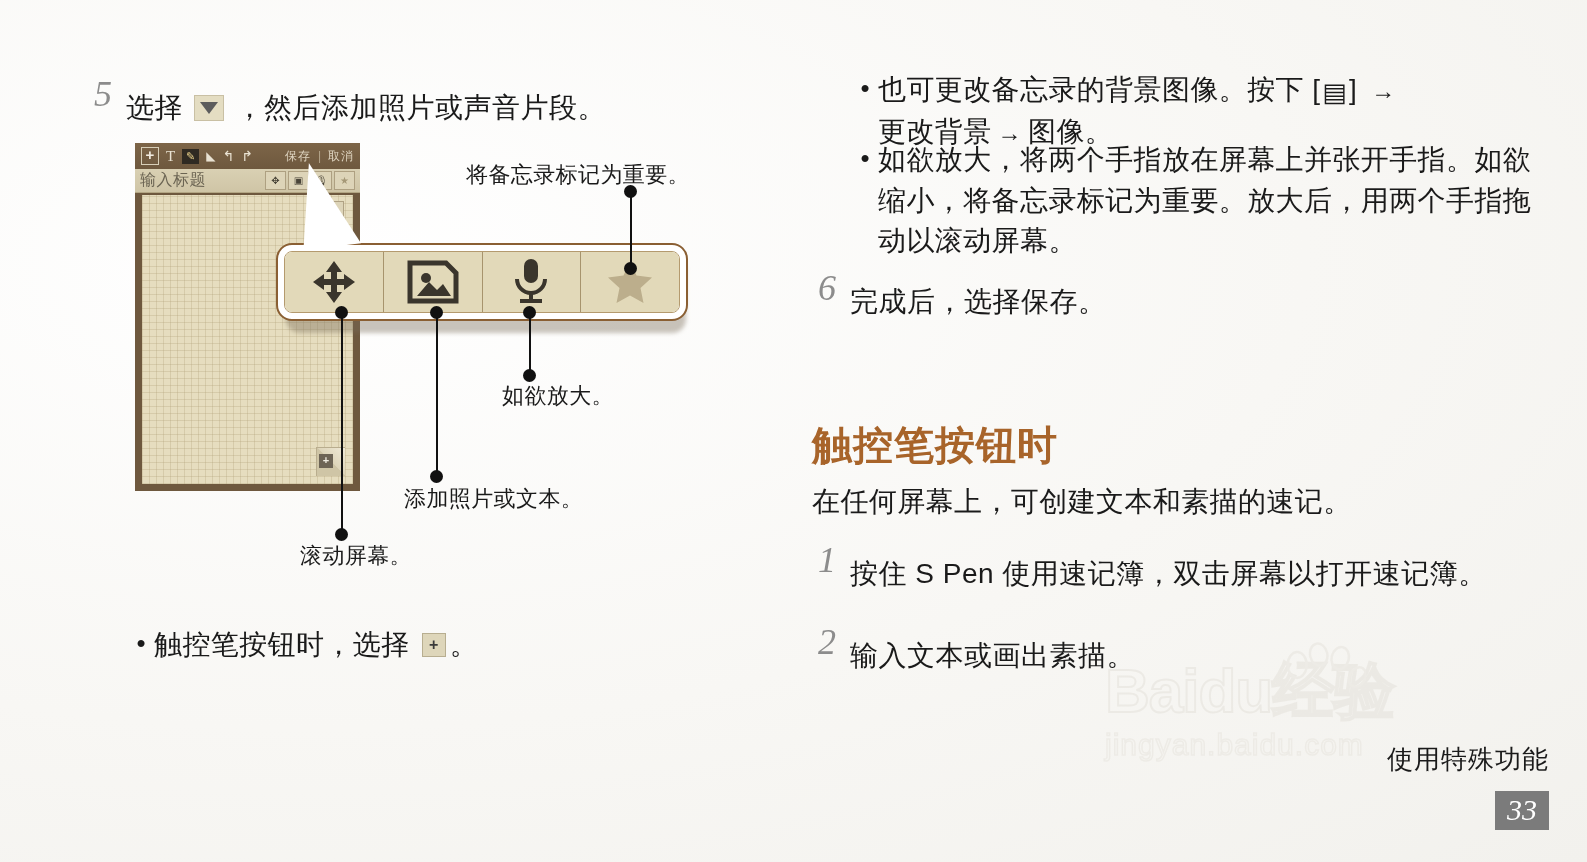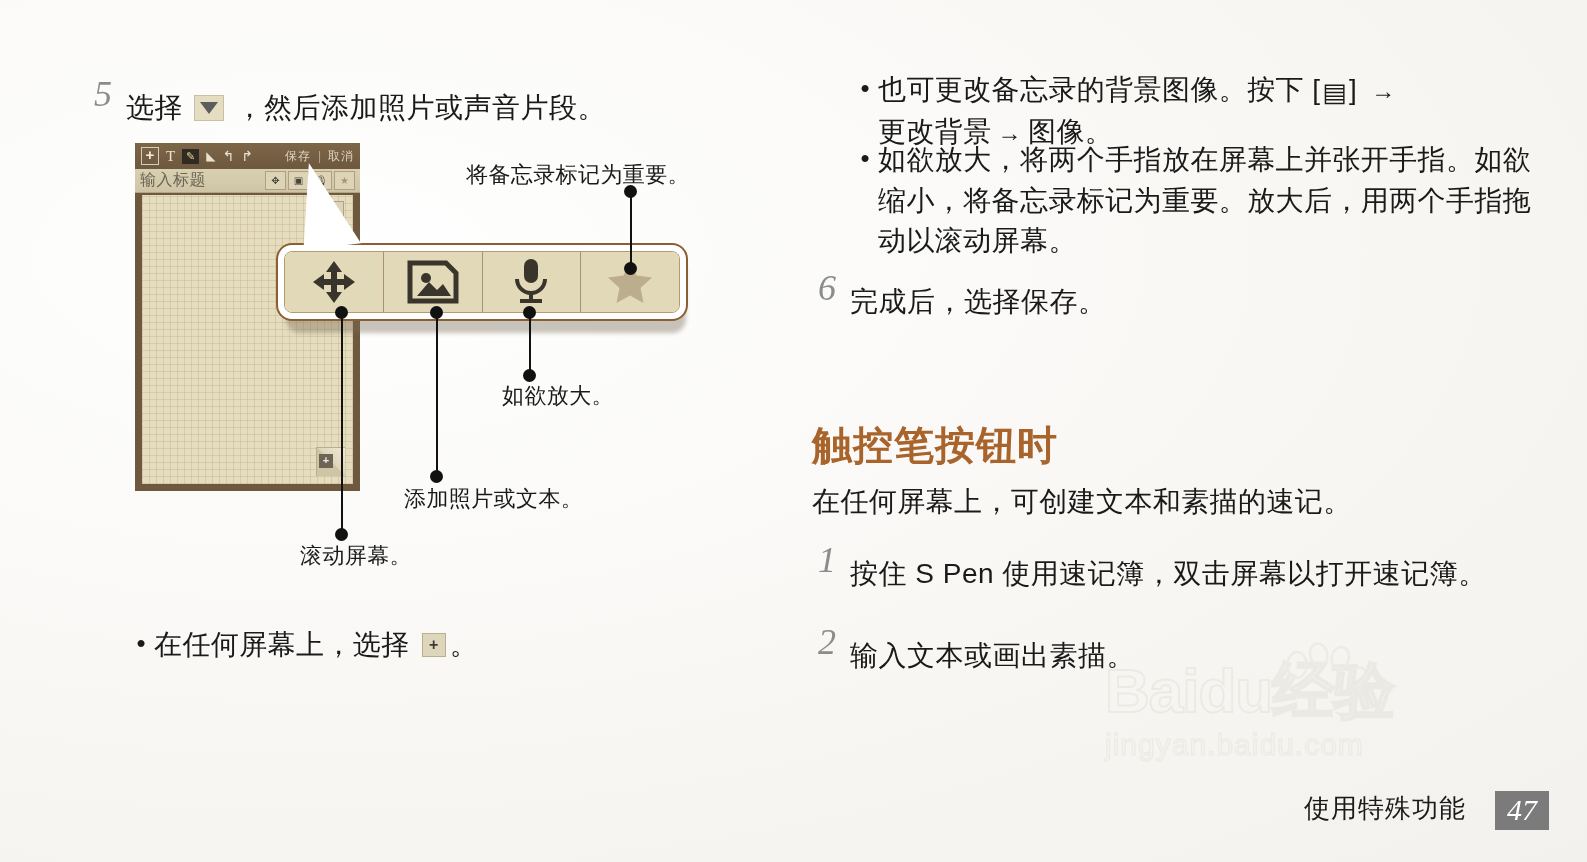--- a/index.html
+++ b/index.html
@@ -205,21 +205,21 @@
     margin-top:6px;font-size:30px;color:transparent;
     -webkit-text-stroke:1.5px #e6e3dc;letter-spacing:1px;
   }
   .paw{
     position:absolute;left:175px;top:-18px;width:86px;height:70px;
   }
 
   
   .footer{
     position:absolute;right:38px;bottom:32px;
-    display:flex;align-items:flex-start;gap:29px;
+    display:flex;align-items:flex-end;gap:14px;flex-direction:column;
   }
   .footer-label{font-size:26px;color:#1a1a1a;letter-spacing:1px;}
   .footer-page{
     background:#7b7b7b;color:#ffffff;
     font-family:"Liberation Serif","DejaVu Serif",serif;
     font-style:italic;font-size:30px;
     padding:2px 12px 4px 12px;line-height:1.1;
   }
 </style>
 </head>
@@ -319,21 +319,21 @@
     <div class="cap" style="left:404px;top:484px;">添加照片或文本。</div>
 
     <div class="lline" style="left:341px;top:312px;height:222px;"></div>
     <div class="lhdot" style="left:335px;top:306px;"></div>
     <div class="lhdot" style="left:335px;top:528px;"></div>
     <div class="cap" style="left:300px;top:541px;">滚动屏幕。</div>
 
     <div class="bullet-row" style="position:absolute;left:128px;top:625px;width:600px;">
       <div class="bullet-dot">•</div>
       <div class="bullet-body">
-        <span>在任何屏幕上，选择</span>
+        <span>触控笔按钮时，选择</span>
         <span class="chip-page"></span><span>。</span>
       </div>
     </div>
   </div>
 
   <div class="col-right">
 
     <div class="bullet-row" style="position:absolute;left:62px;top:70px;width:690px;">
       <div class="bullet-dot">•</div>
       <div class="bullet-body">
@@ -375,16 +375,16 @@
       <ellipse cx="45" cy="14" rx="10" ry="13" fill="none" stroke="#e6e3dc" stroke-width="3" transform="rotate(-12 45 14)"></ellipse>
       <ellipse cx="70" cy="18" rx="10" ry="13" fill="none" stroke="#e6e3dc" stroke-width="3" transform="rotate(14 70 18)"></ellipse>
       <ellipse cx="90" cy="40" rx="9" ry="12" fill="none" stroke="#e6e3dc" stroke-width="3" transform="rotate(30 90 40)"></ellipse>
     </svg>
     <div class="wm-main">Baidu经验</div>
     <div class="wm-sub">jingyan.baidu.com</div>
   </div>
 
   <div class="footer">
     <div class="footer-label">使用特殊功能</div>
-    <div class="footer-page">47</div>
+    <div class="footer-page">33</div>
   </div>
 
 </div>
 
 </body></html>

